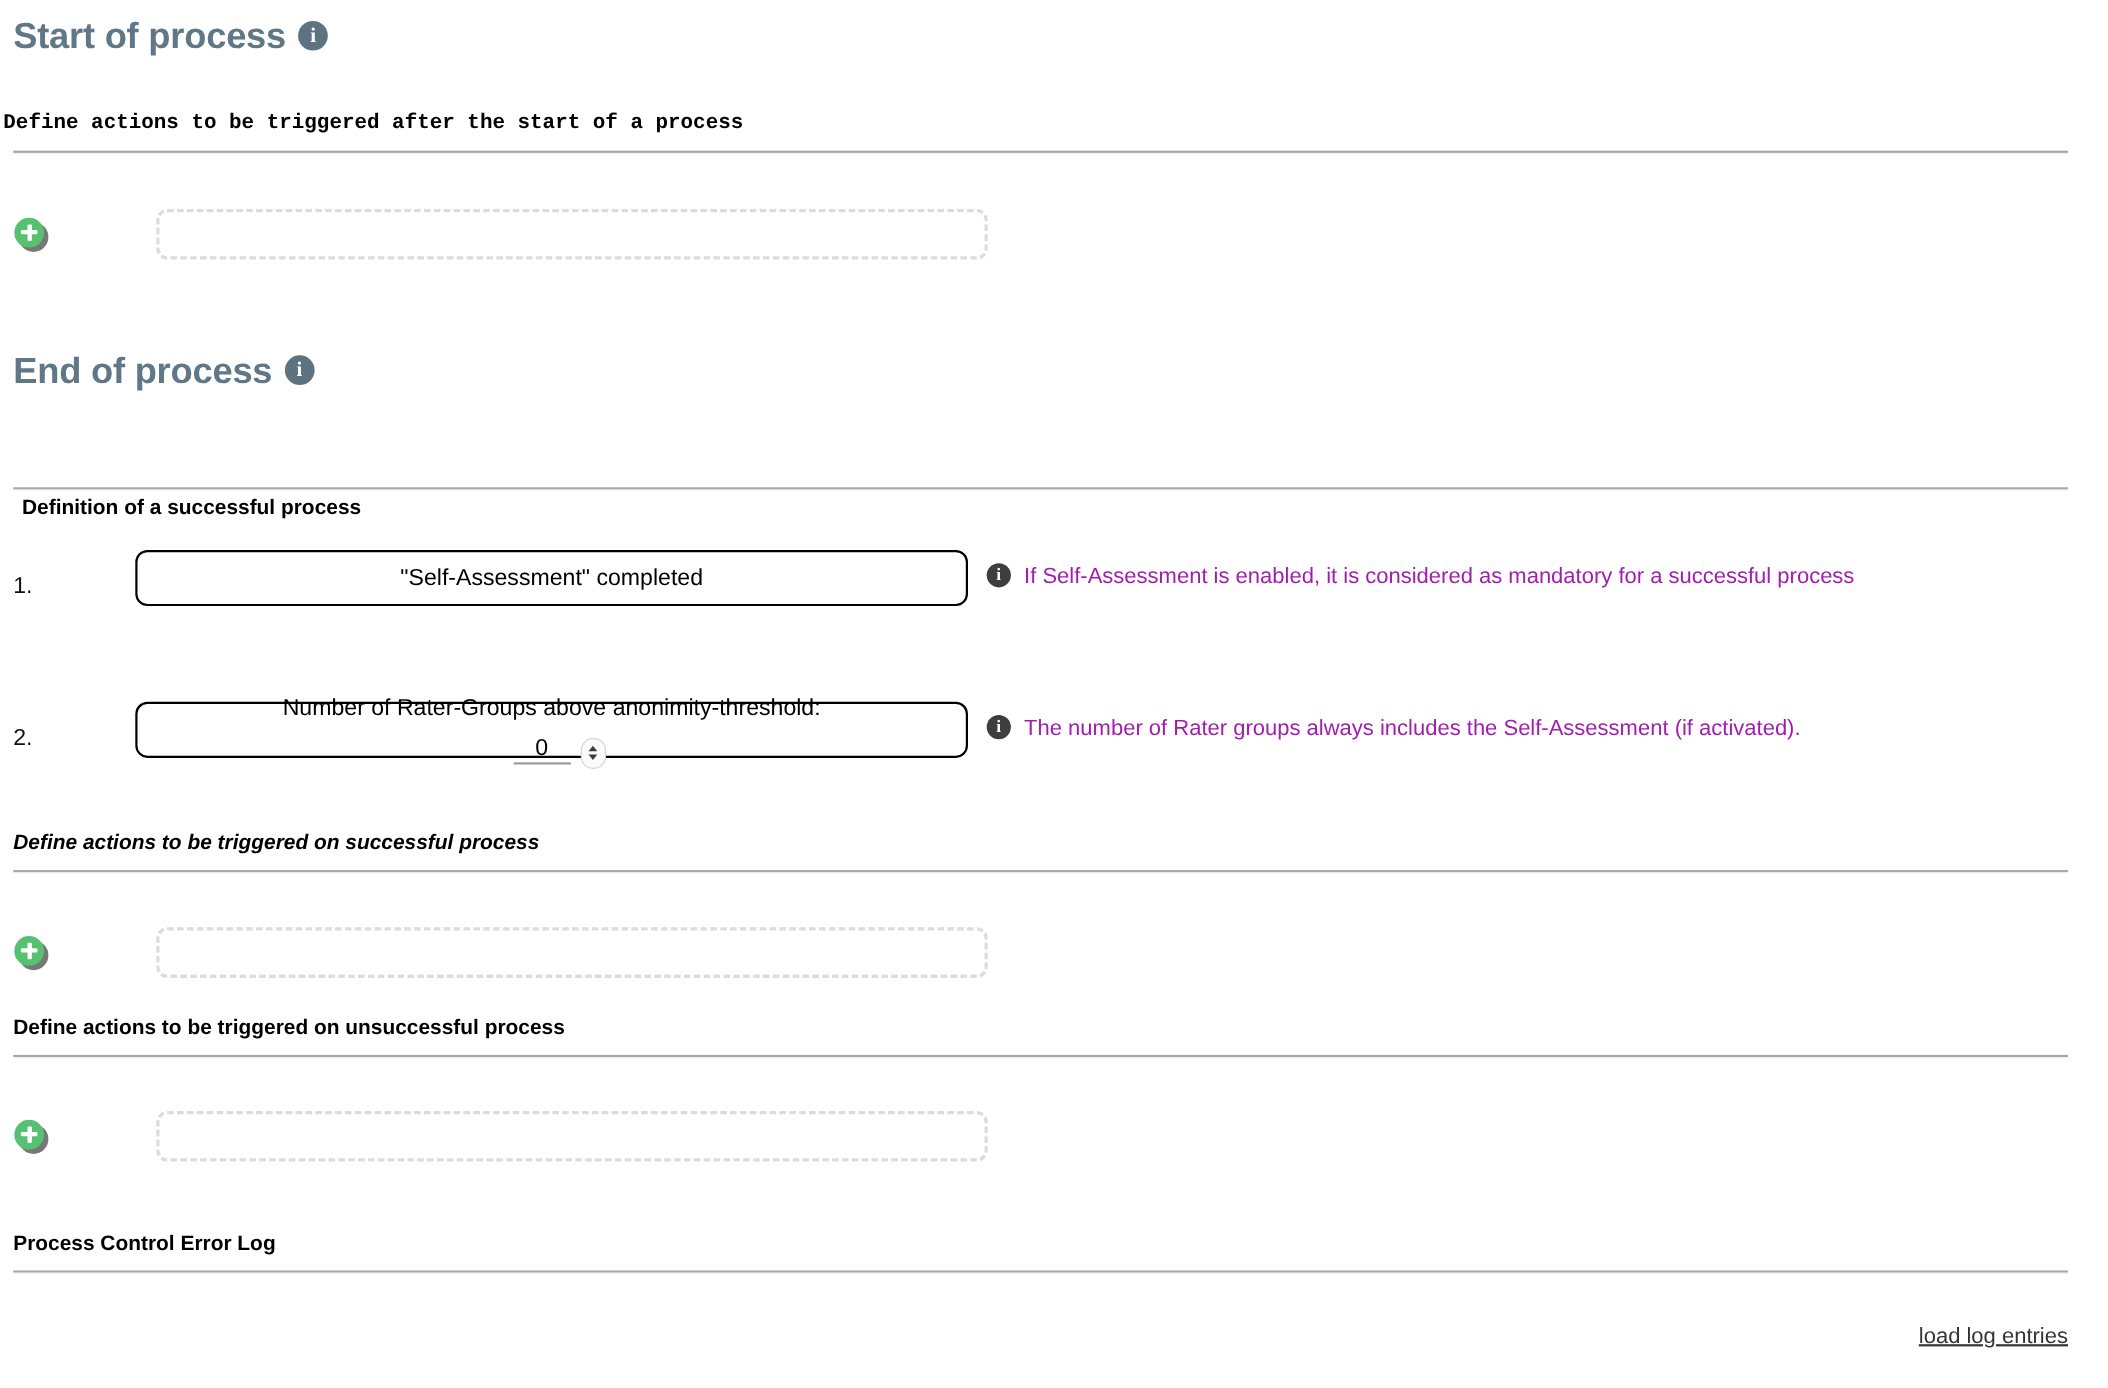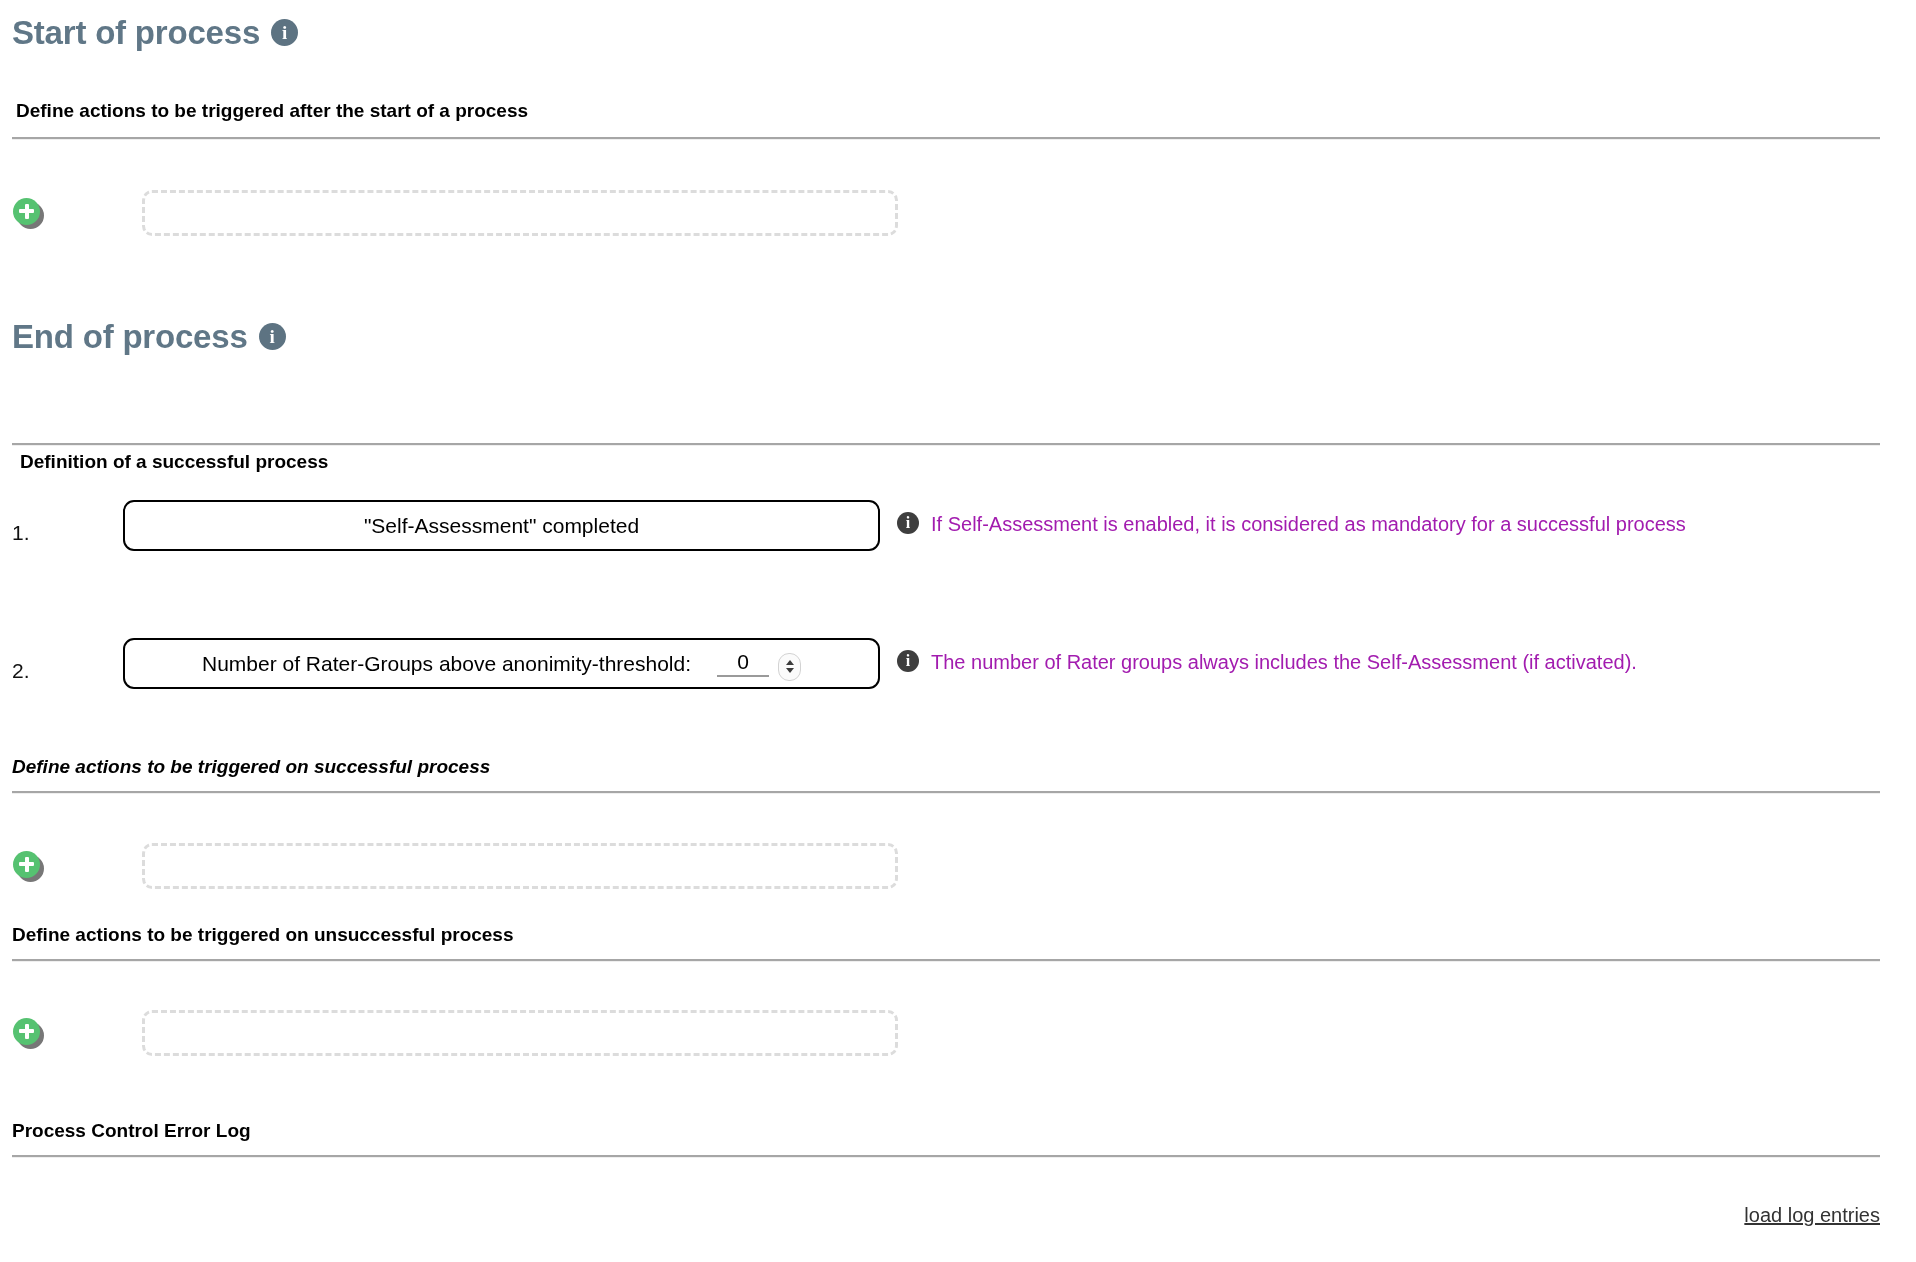--- a/index.html
+++ b/index.html
@@ -147,20 +147,21 @@
     font-size: 21px;
     color: #000000;
     display: flex;
     align-items: center;
     justify-content: center;
     cursor: pointer;
     padding: 0 12px;
   }
   .crit-btn.with-spin {
     gap: 12px;
+    flex-direction: column;
   }
   .spin-wrap {
     display: inline-flex;
     align-items: center;
     gap: 9px;
     margin-left: 14px;
   }
   .spin-value {
     display: inline-block;
     min-width: 44px;
@@ -229,21 +230,21 @@
 </head>
 <body>
 
 <div class="page">
 
   <div class="abs section-title" style="left:12px; top:16px;">
     <span class="title-text">Start of process</span>
     <span class="info-icon lg">i</span>
   </div>
 
-  <div class="abs sub-head" style="left:16px; top:100px;">Define actions to be triggered after the start of a process</div>
+  <div class="abs sub-head" style="left:3px; top:100px;font-family:Liberation Mono, monospace;">Define actions to be triggered after the start of a process</div>
 
   <hr class="abs rule" style="left:12px; top:137px;">
 
   <div class="abs drop-row" style="left:12px; top:190px;">
     <div class="add-btn">
       <span class="ring"></span>
       <span class="disc"></span>
     </div>
     <div class="drop-zone"></div>
   </div>

